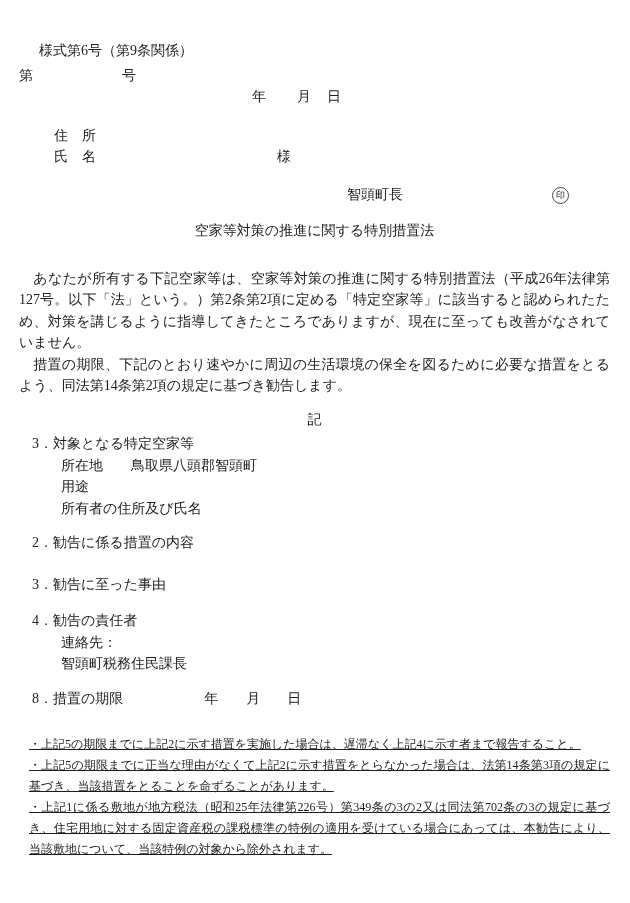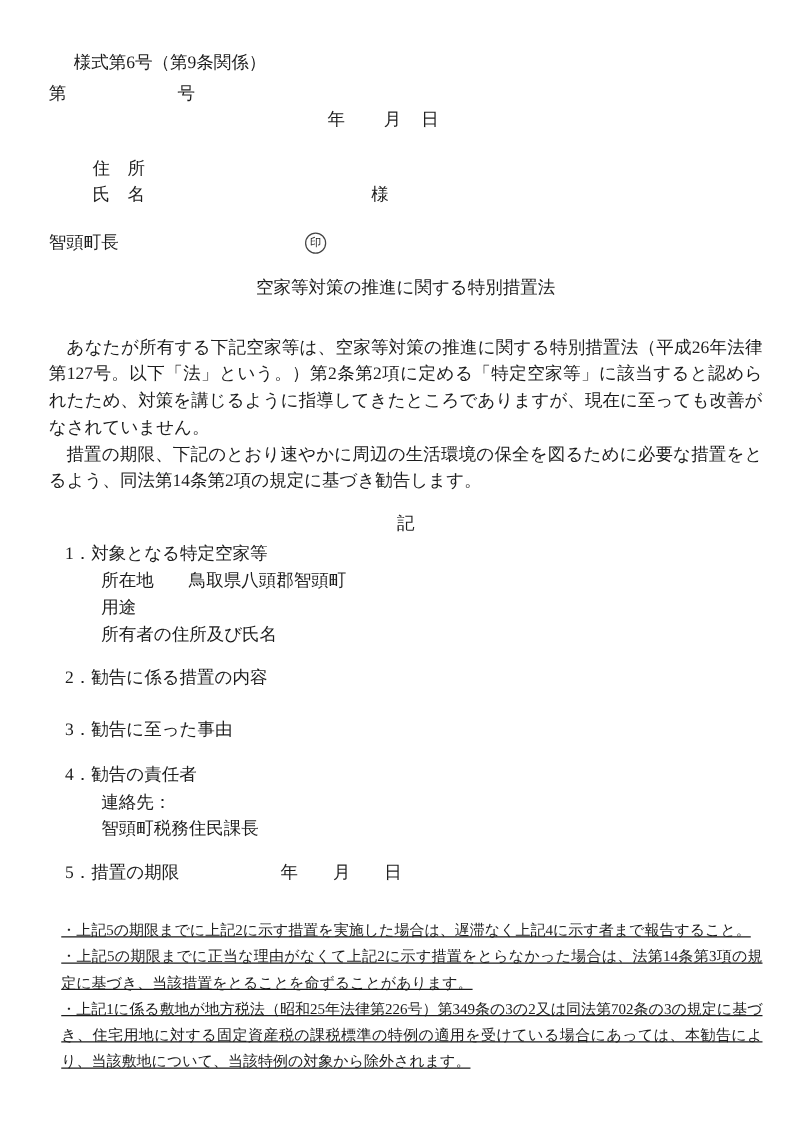--- a/index.html
+++ b/index.html
@@ -5,32 +5,32 @@
   html,body { margin:0; padding:0; background:#ffffff; }
   .page {
     position:relative;
     width:630px; height:903px;
     background:#ffffff;
     color:#1c1c1c;
     font-family:"Liberation Serif","DejaVu Serif",serif;
     font-size:14px;
     line-height:21.5px;
     box-sizing:border-box;
-    padding:40px 20px 0 39px;
+    padding:40px 20px 0 19px;
     overflow:hidden;
   }
   .form-number { margin-left:20px; }
   .doc-number  { text-align:left; margin-right:38px; margin-top:3px; }
   .doc-number .suffix { display:inline-block; margin-left:89px; }
   .date-line   { text-align:center; margin-right:36px; }
   .date-line .month { display:inline-block; margin-left:31px; }
   .date-line .day   { display:inline-block; margin-left:16px; }
   .recipient { margin-left:35px; margin-top:17px; }
   .recipient .honorific { display:inline-block; margin-left:181px; }
-  .issuer { margin-top:16px; white-space:nowrap; }
+  .issuer { margin-left:328px; margin-top:16px; white-space:nowrap; }
   .seal {
     display:inline-block; margin-left:149px;
     width:15px; height:15px;
     border:1px solid #444; border-radius:50%;
     font-size:9px; line-height:15px; text-align:center;
     vertical-align:1px;
   }
   .doc-title { text-align:center; margin-top:15px; }
   .body-par { margin:0; text-align:justify; }
   .body-par.first { margin-top:26px; }
@@ -75,37 +75,37 @@
     <span>智頭町長</span><span class="seal">印</span>
   </div>
 
   <div class="doc-title">空家等対策の推進に関する特別措置法</div>
 
   <p class="body-par first">　あなたが所有する下記空家等は、空家等対策の推進に関する特別措置法（平成26年法律第127号。以下「法」という。）第2条第2項に定める「特定空家等」に該当すると認められたため、対策を講じるように指導してきたところでありますが、現在に至っても改善がなされていません。</p>
   <p class="body-par">　措置の期限、下記のとおり速やかに周辺の生活環境の保全を図るために必要な措置をとるよう、同法第14条第2項の規定に基づき勧告します。</p>
 
   <div class="record-marker">記</div>
 
-  <div class="sec-heading s1">1．対象となる特定空家等</div>
+  <div class="sec-heading s1">3．対象となる特定空家等</div>
   <div class="sec-detail">
     <span>所在地</span><span class="detail-value">鳥取県八頭郡智頭町</span>
   </div>
   <div class="sec-detail">用途</div>
   <div class="sec-detail">所有者の住所及び氏名</div>
 
   <div class="sec-heading s2">2．勧告に係る措置の内容</div>
 
   <div class="sec-heading s3">3．勧告に至った事由</div>
 
   <div class="sec-heading s4">4．勧告の責任者</div>
   <div class="sec-detail">連絡先：</div>
   <div class="sec-detail">智頭町税務住民課長</div>
 
   <div class="sec-heading s5">
-    <span>5．措置の期限</span><span class="year">年</span><span class="month">月</span><span class="day">日</span>
+    <span>8．措置の期限</span><span class="year">年</span><span class="month">月</span><span class="day">日</span>
   </div>
 
   <div class="notes">
     <p class="note">・上記5の期限までに上記2に示す措置を実施した場合は、遅滞なく上記4に示す者まで報告すること。</p>
     <p class="note">・上記5の期限までに正当な理由がなくて上記2に示す措置をとらなかった場合は、法第14条第3項の規定に基づき、当該措置をとることを命ずることがあります。</p>
     <p class="note">・上記1に係る敷地が地方税法（昭和25年法律第226号）第349条の3の2又は同法第702条の3の規定に基づき、住宅用地に対する固定資産税の課税標準の特例の適用を受けている場合にあっては、本勧告により、当該敷地について、当該特例の対象から除外されます。</p>
   </div>
 
 </div>
 

